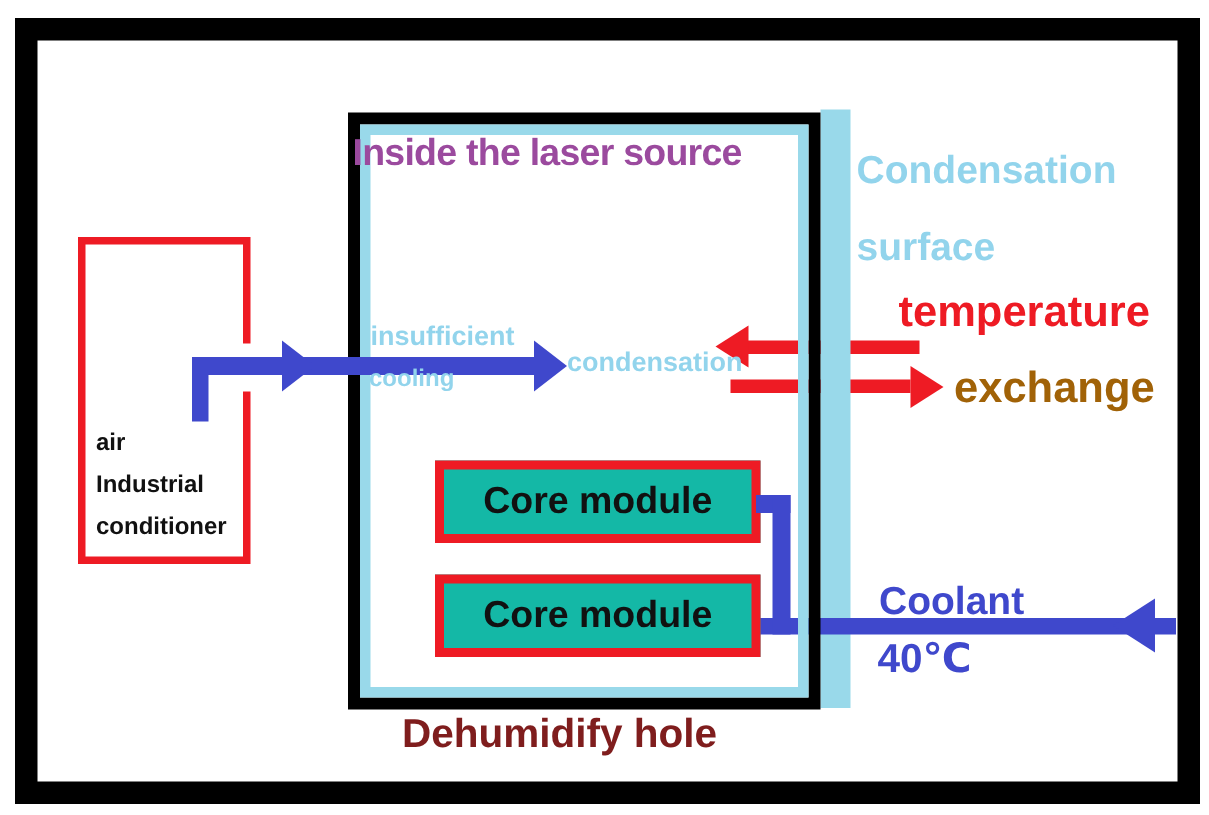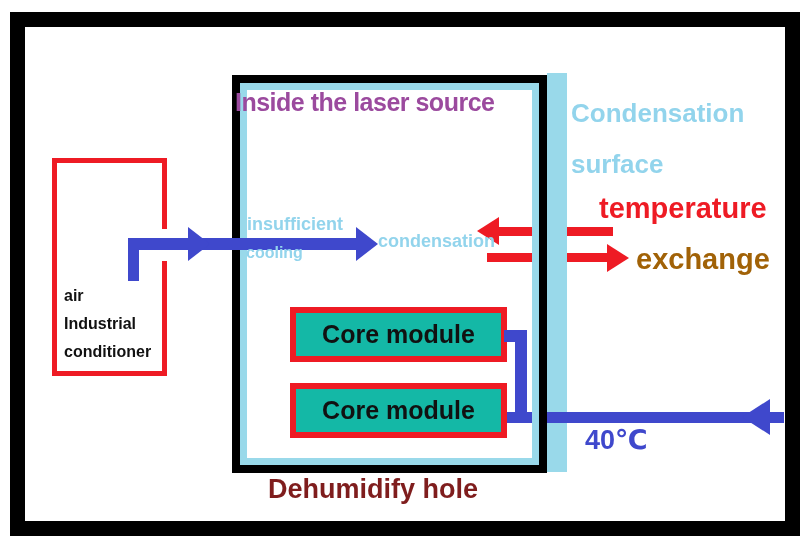--- a/index.html
+++ b/index.html
@@ -116,17 +116,18 @@
   </div>
   <div class="abs core-box" id="core-2">
     <span>Core module</span>
   </div>
 
   <div class="abs blue" id="conn-h"></div>
   <div class="abs blue" id="conn-v"></div>
   <div class="abs blue" id="coolant-line"></div>
   <div class="abs" id="coolant-head"></div>
 
+  <div class="abs lbl" id="lbl-coolant">Coolant</div>
   <div class="abs lbl" id="lbl-coolant-temp">40℃</div>
 
   <div class="abs lbl" id="lbl-dehumidify">Dehumidify hole</div>
 
 </div>
 
 </body></html>

